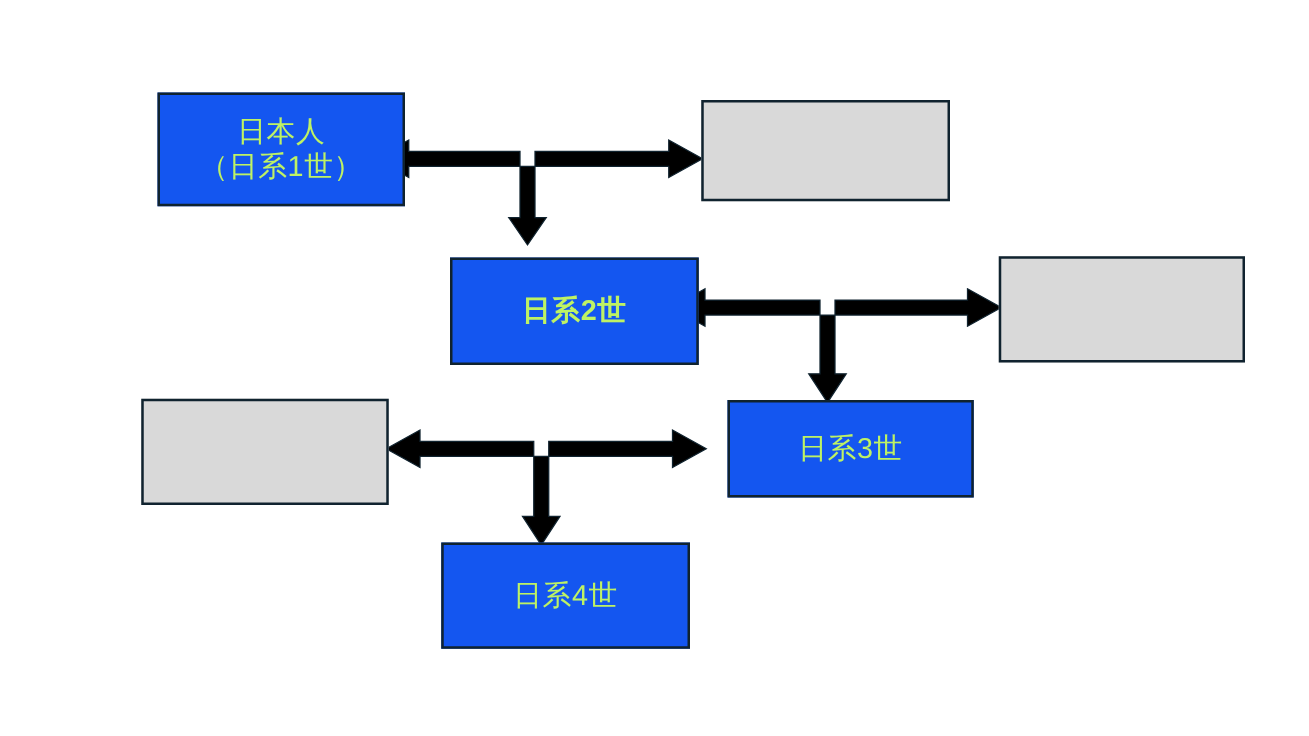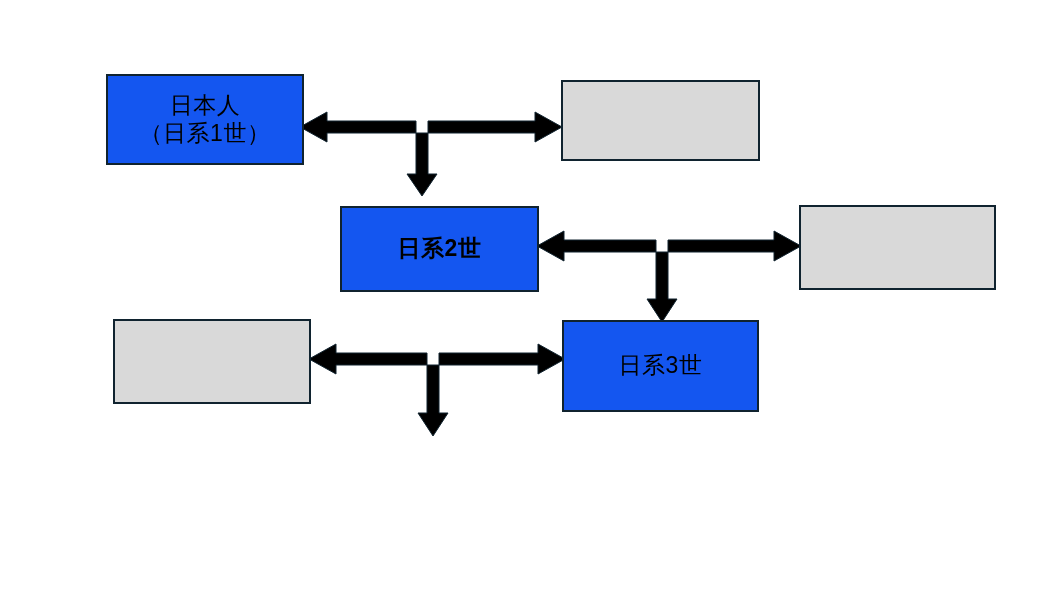--- a/index.html
+++ b/index.html
@@ -25,24 +25,25 @@
     display: flex;
     align-items: center;
     justify-content: center;
     text-align: center;
     line-height: 1.18;
     white-space: pre-line;
   }
   .node.blue {
     background: #1456F0;
     border: 2px solid #10232F;
-    color: #000000;
+    color: #bef264;
     font-size: 23px;
     letter-spacing: 0.5px;
     z-index: 3;
+    margin-left: 20px;
   }
   .node.gray {
     background: #D9D9D9;
     border: 2px solid #10232F;
     color: #10232F;
     font-size: 23px;
     z-index: 3;
   }
   .tarrow {
     position: absolute;
@@ -129,16 +130,17 @@
 （日系1世）</div>
 
   <div class="node gray" style="left: 561px; top: 80px; width: 199px; height: 81px;"></div>
 
   <div class="node blue" style="left: 340px; top: 206px; width: 199px; height: 86px; font-weight: bold;">日系2世</div>
 
   <div class="node gray" style="left: 799px; top: 205px; width: 197px; height: 85px;"></div>
 
   <div class="node gray" style="left: 113px; top: 319px; width: 198px; height: 85px;"></div>
 
-  <div class="node blue" style="left: 562px; top: 320px; width: 197px; height: 92px;">日系3世</div>
+  <div class="node blue" style="left: 562px; top: 320px; width: 197px; height: 78px;">日系3世</div>
 
+  <div class="node blue" style="left: 333px; top: 434px; width: 199px; height: 85px;">日系4世</div>
 
 </div>
 
 </body></html>

